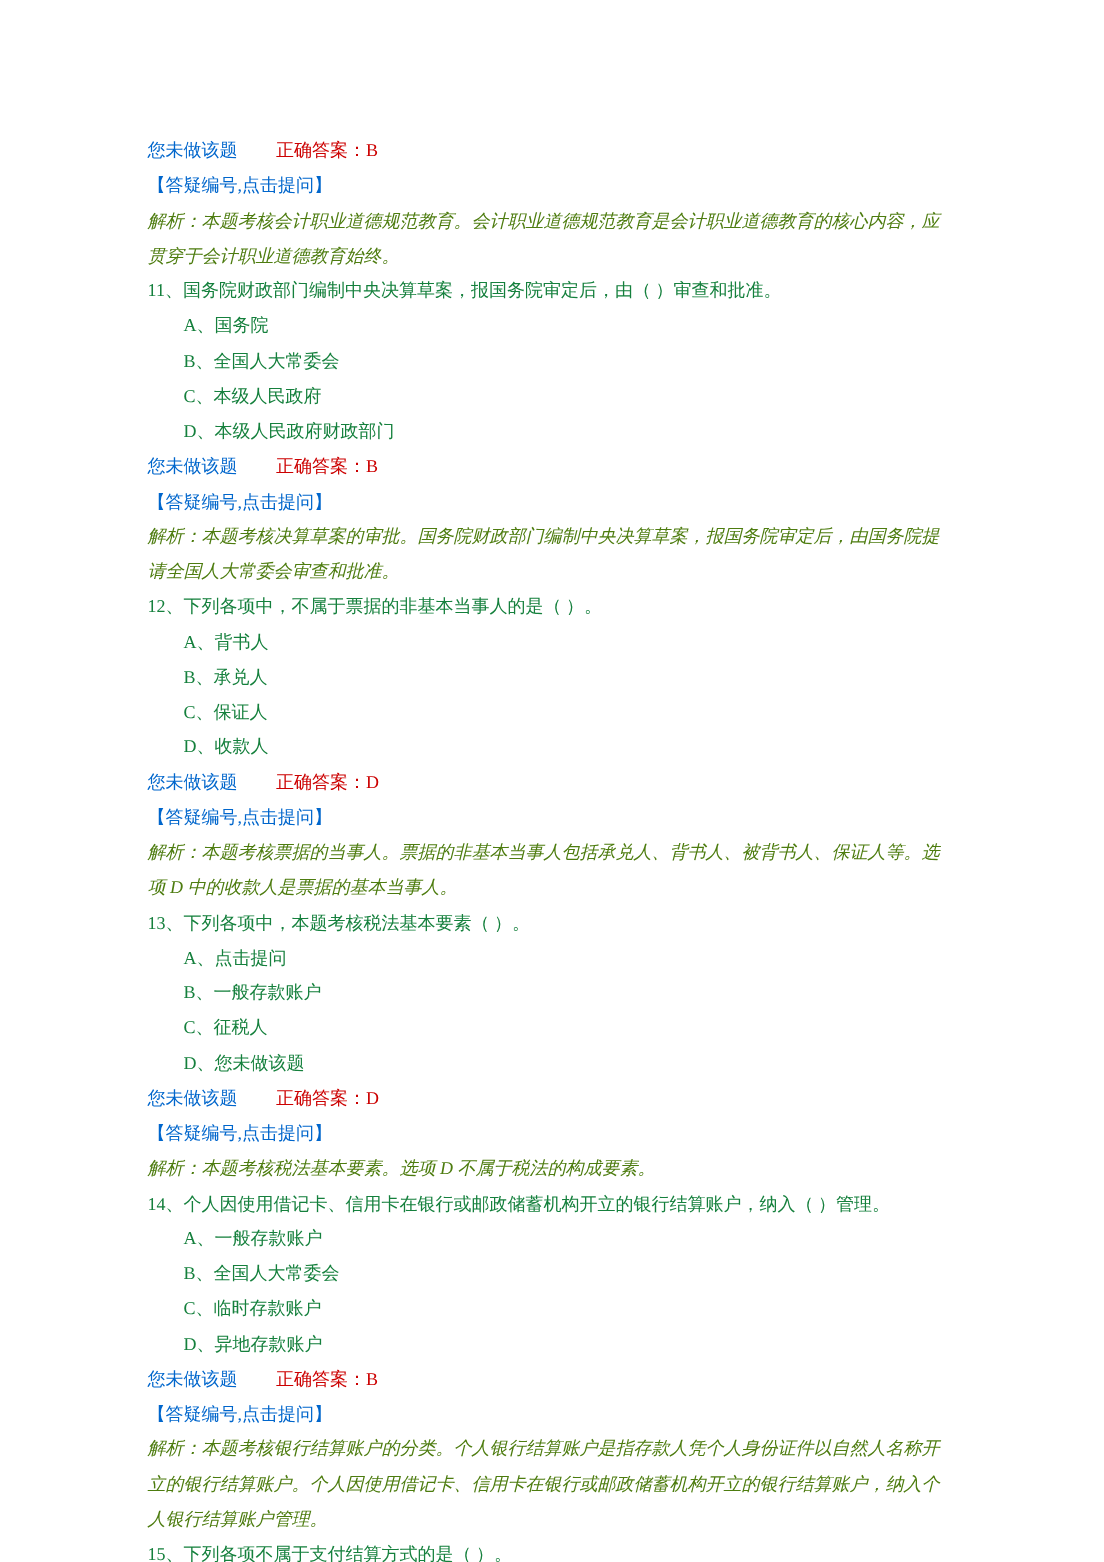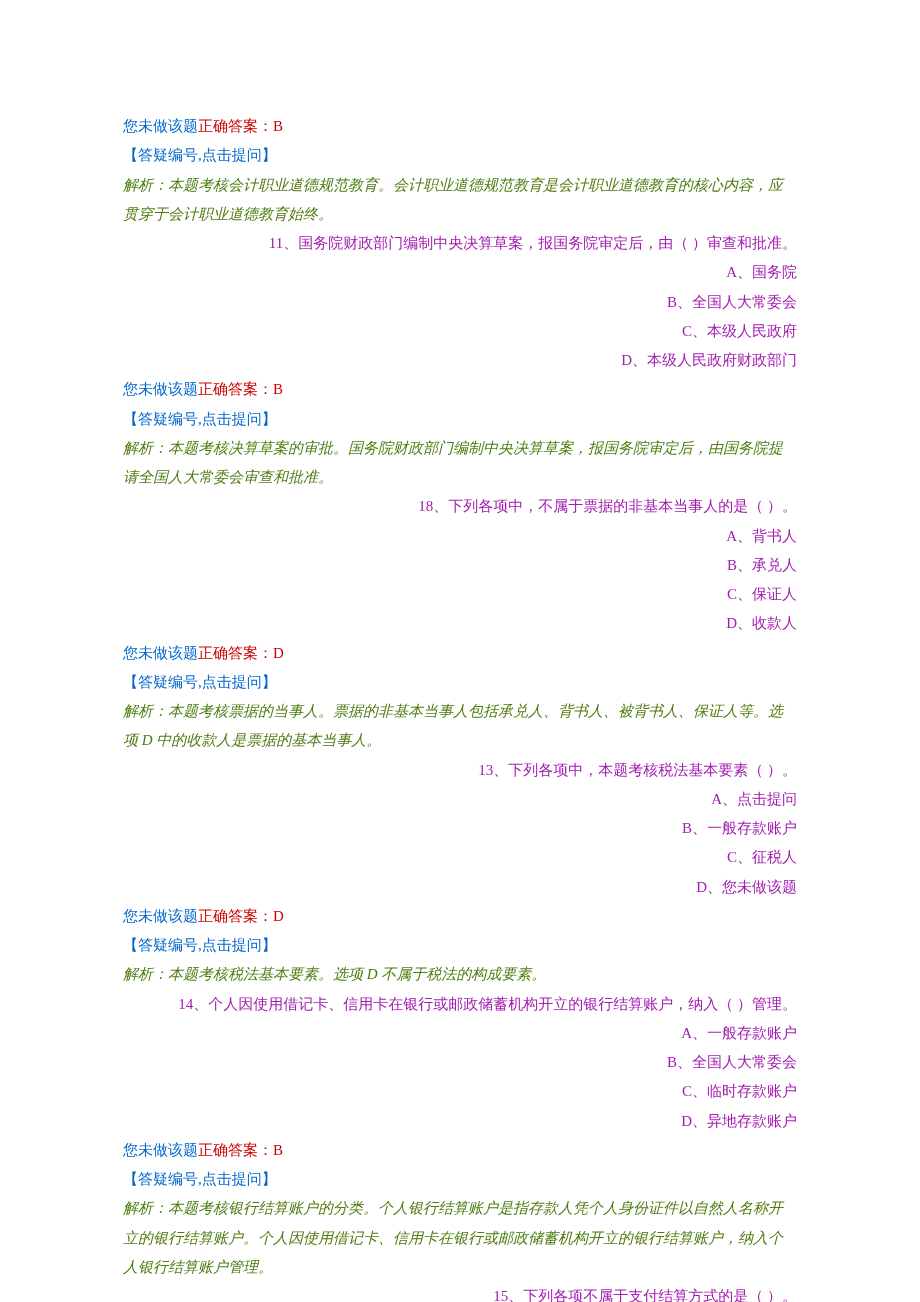--- a/index.html
+++ b/index.html
@@ -10,23 +10,23 @@
     color: #000000;
     margin: 0;
     padding: 112px 123px 60px 123px;
     width: 920px;
     box-sizing: border-box;
   }
   .line {
     display: block;
   }
   .blue { color: #0066cc; text-align: right; }
-  .red { color: #cc0000; }
+  .red { color: #cc0000; margin-left: 32px; }
   .green { color: #4d7c0f; font-style: italic; }
-  .black { color: #a21caf; text-align: right; }
+  .black { color: #15803d; }
   .opt-indent { padding-left: 2em; }
 </style>
 </head>
 <body>
 
 <div class="line">
   <span class="blue">您未做该题</span><span class="red"><span>正确答案：</span><span>B</span></span>
 </div>
 <div class="line">
   <span class="blue">【答疑编号,点击提问】</span>
@@ -46,21 +46,21 @@
   <span class="blue">您未做该题</span><span class="red"><span>正确答案：</span><span>B</span></span>
 </div>
 <div class="line">
   <span class="blue">【答疑编号,点击提问】</span>
 </div>
 <div class="line green">
   <span>解析：</span><span>本题考核决算草案的审批。国务院财政部门编制中央决算草案，报国务院审定后，由国务院提请全国人大常委会审查和批准。</span>
 </div>
 
 <div class="line black">
-  <span>18、</span><span>下列各项中，不属于票据的非基本当事人的是（ ）。</span>
+  <span>12、</span><span>下列各项中，不属于票据的非基本当事人的是（ ）。</span>
 </div>
 <div class="line black opt-indent">A、背书人</div>
 <div class="line black opt-indent">B、承兑人</div>
 <div class="line black opt-indent">C、保证人</div>
 <div class="line black opt-indent">D、收款人</div>
 <div class="line">
   <span class="blue">您未做该题</span><span class="red"><span>正确答案：</span><span>D</span></span>
 </div>
 <div class="line">
   <span class="blue">【答疑编号,点击提问】</span>

